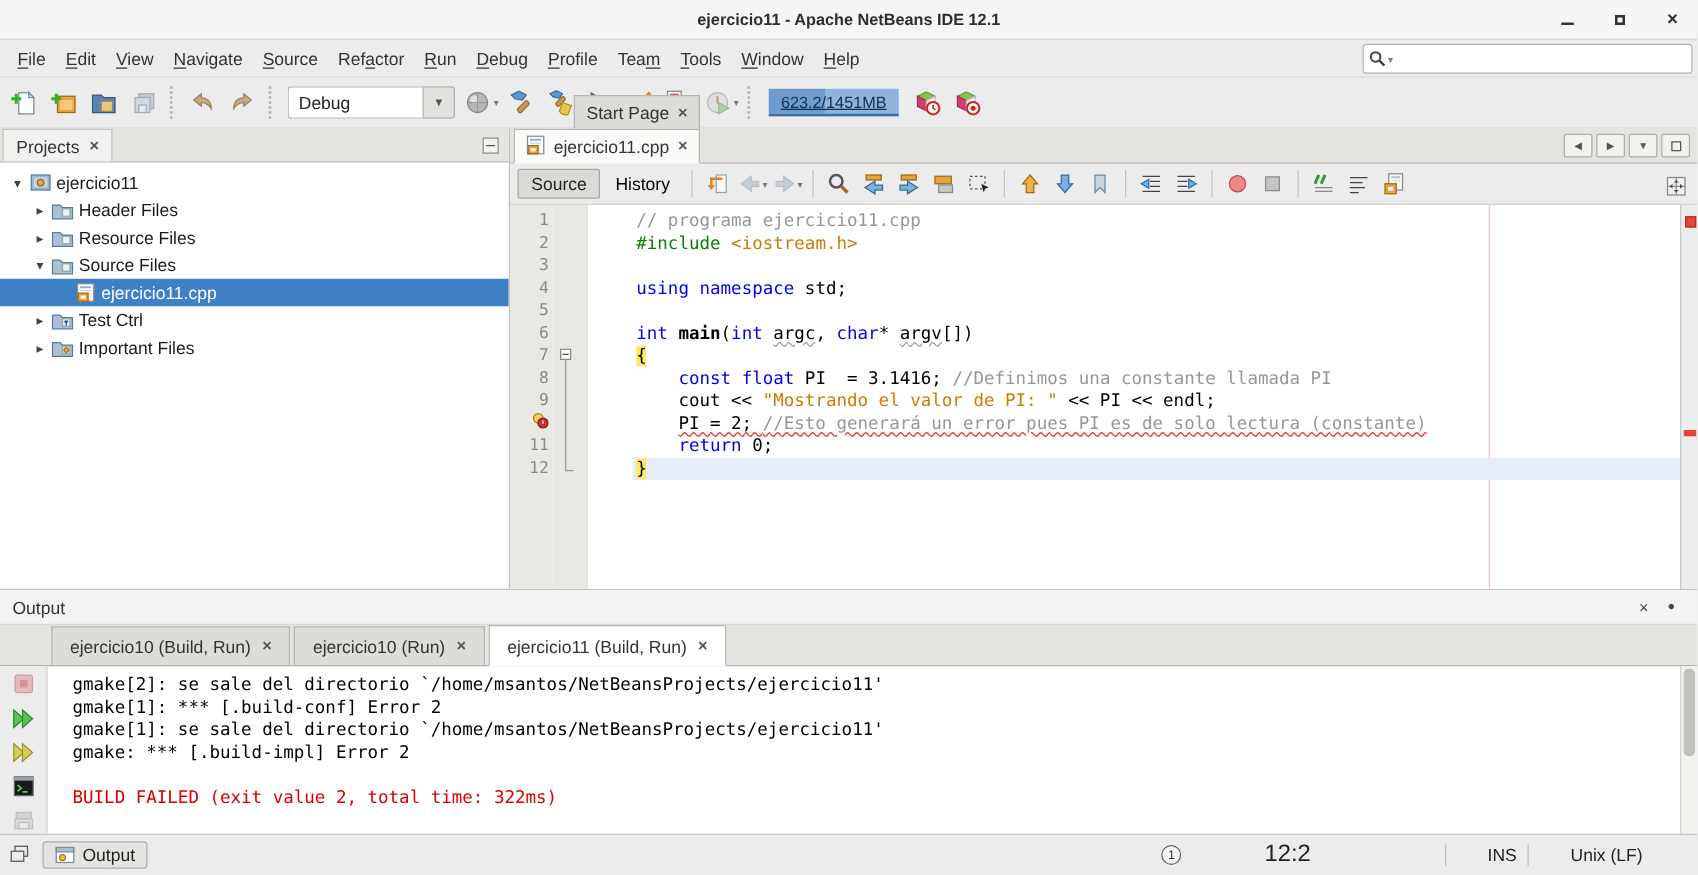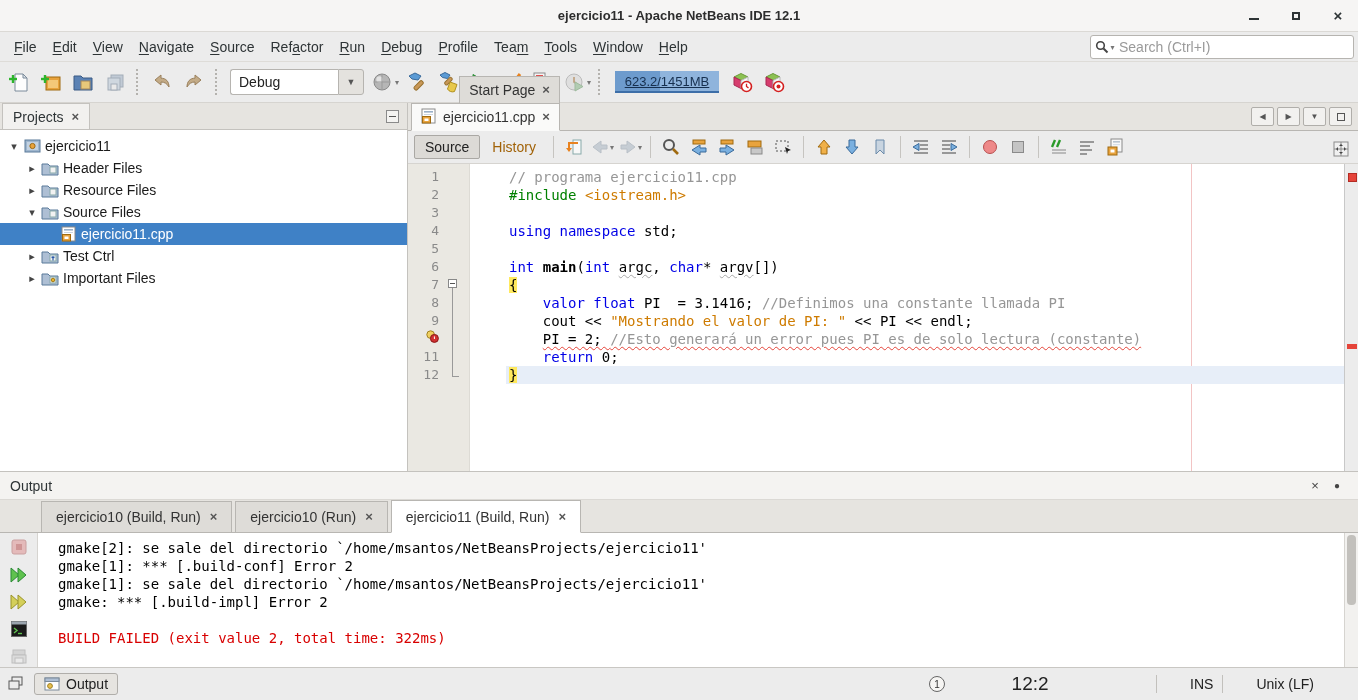--- a/index.html
+++ b/index.html
@@ -57,21 +57,21 @@
   
   .editor { flex:1; display:flex; flex-direction:column; min-width:0; background:#fff; }
   .ed-tabrow { height:28px; background:#e6e4e0; border-bottom:1px solid #b8b6b2; display:flex; align-items:flex-end; position:relative; flex:none; }
   .ed-tab { height:27px; border:1px solid #b8b6b2; border-bottom:0; background:#dedcd8; padding:0 9px; display:flex; align-items:center; gap:7px; font-size:14px; color:#333; margin-left:3px; }
   .ed-tab.active { background:#fafaf9; height:28px; margin-bottom:-1px; border-bottom:1px solid #fafaf9; }
   .ed-nav { position:absolute; right:6px; top:4px; display:flex; gap:3px; }
   .ed-nav-btn { width:23px; height:19px; border:1px solid #b0aeaa; border-radius:2px; background:#f2f1ef; color:#555; font-size:8px; display:flex; align-items:center; justify-content:center; }
   .ed-toolbar { height:33px; background:#ececec; border-bottom:1px solid #d6d4d0; display:flex; align-items:center; padding:0 6px; gap:2px; flex:none; position:relative; }
   .edt-btn { height:24px; min-width:26px; display:flex; align-items:center; justify-content:center; }
   .edt-toggle { border:1px solid #aaa8a4; background:#dcdad6; border-radius:2px; padding:0 10px; font-size:14px; color:#222; height:24px; display:flex; align-items:center; }
-  .edt-flat { padding:0 10px; font-size:14px; color:#a16207; }
+  .edt-flat { padding:0 10px; font-size:14px; color:#000000; }
   .edt-sep { width:1px; height:22px; background:#c6c4c0; margin:0 5px; }
   .split-btn { position:absolute; right:4px; top:6px; }
 
   
   .code-area { flex:1; display:flex; min-height:0; position:relative; background:#fff; }
   .gutter { width:34px; background:#eae8e2; color:#8a8a8a; font:13px/18px "DejaVu Sans Mono",monospace; text-align:right; padding:4px 3px 0 0; flex:none; }
   .gut-line { height:18px; }
   .foldcol { width:28px; background:#eae8e2; border-right:1px solid #dddbd5; position:relative; flex:none; }
   .fold-box { position:absolute; left:6px; top:115px; width:9px; height:9px; border:1px solid #888; background:#fff; }
   .fold-box div { width:5px; height:1px; background:#555; margin:3px auto 0; }
@@ -158,21 +158,20 @@
         <span class="menu-item"><u>H</u><span>elp</span></span>
       </div>
     <div class="searchbox">
       <span class="search-icon-wrap">
         <svg width="14" height="14" viewBox="0 0 14 14">
             <circle cx="5.5" cy="5.5" r="3.8" fill="none" stroke="#444" stroke-width="1.6"></circle>
             <line x1="8.5" y1="8.5" x2="12.5" y2="12.5" stroke="#444" stroke-width="2"></line>
           </svg>
         <span class="mini-caret">▾</span>
       </span>
-      <input type="text" placeholder="Search (Ctrl+I)" style="">
     </div>
   </div>
 
   <div class="toolbar">
     <span class="tb-btn">
         <svg width="22" height="22" viewBox="0 0 22 22">
           <path d="M7 3h8l4 4v13H7z" fill="#fdfdfd" stroke="#7a8a9a"></path>
           <path d="M15 3l4 4h-4z" fill="#dfe6ec" stroke="#7a8a9a"></path>
           <g stroke="#2db52d" stroke-width="2.4">
             <line x1="5" y1="4" x2="5" y2="12"></line>
@@ -597,21 +596,21 @@
         </div>
         <div class="codecol" id="code-lines">
           <div class="margin-line"></div>
         <div class="code-line"><span class="tok comment">// programa ejercicio11.cpp</span></div>
             <div class="code-line"><span class="tok preproc">#include</span><span class="tok plain"> </span><span class="tok string">&lt;iostream.h&gt;</span></div>
             <div class="code-line"></div>
             <div class="code-line"><span class="tok kw">using</span><span class="tok plain"> </span><span class="tok kw">namespace</span><span class="tok plain"> std;</span></div>
             <div class="code-line"></div>
             <div class="code-line"><span class="tok kw">int</span><span class="tok plain"> </span><span class="tok bold">main</span><span class="tok plain">(</span><span class="tok kw">int</span><span class="tok plain"> </span><span class="tok warn">argc</span><span class="tok plain">, </span><span class="tok kw">char</span><span class="tok plain">* </span><span class="tok warn">argv</span><span class="tok plain">[])</span></div>
             <div class="code-line"><span class="tok brace">{</span></div>
-            <div class="code-line"><span class="tok plain">    </span><span class="tok kw">valor</span><span class="tok plain"> </span><span class="tok kw">float</span><span class="tok plain"> PI  = 3.1416; </span><span class="tok comment">//Definimos una constante llamada PI</span></div>
+            <div class="code-line"><span class="tok plain">    </span><span class="tok kw">const</span><span class="tok plain"> </span><span class="tok kw">float</span><span class="tok plain"> PI  = 3.1416; </span><span class="tok comment">//Definimos una constante llamada PI</span></div>
             <div class="code-line"><span class="tok plain">    cout &lt;&lt; </span><span class="tok string">"Mostrando el valor de PI: "</span><span class="tok plain"> &lt;&lt; PI &lt;&lt; endl;</span></div>
             <div class="code-line"><span class="tok plain">    </span><span class="tok err">PI = 2; </span><span class="tok comment err">//Esto generará un error pues PI es de solo lectura (constante)</span></div>
             <div class="code-line"><span class="tok plain">    </span><span class="tok kw">return</span><span class="tok plain"> 0;</span></div>
             <div class="code-line current"><span class="tok brace">}</span></div>
           </div>
         <div class="stripe">
           <div class="stripe-top-mark"></div>
           <div class="stripe-err-mark"></div>
         </div>
       </div>

